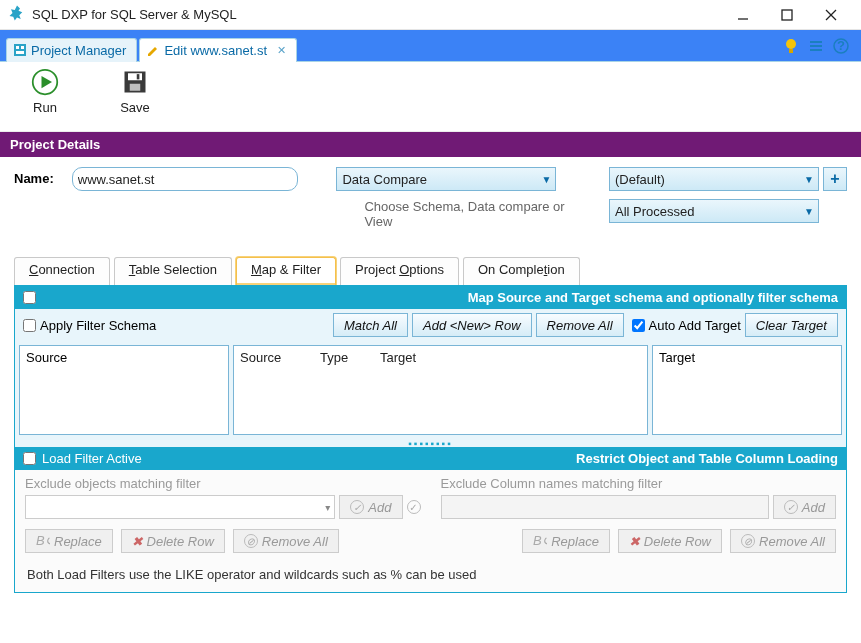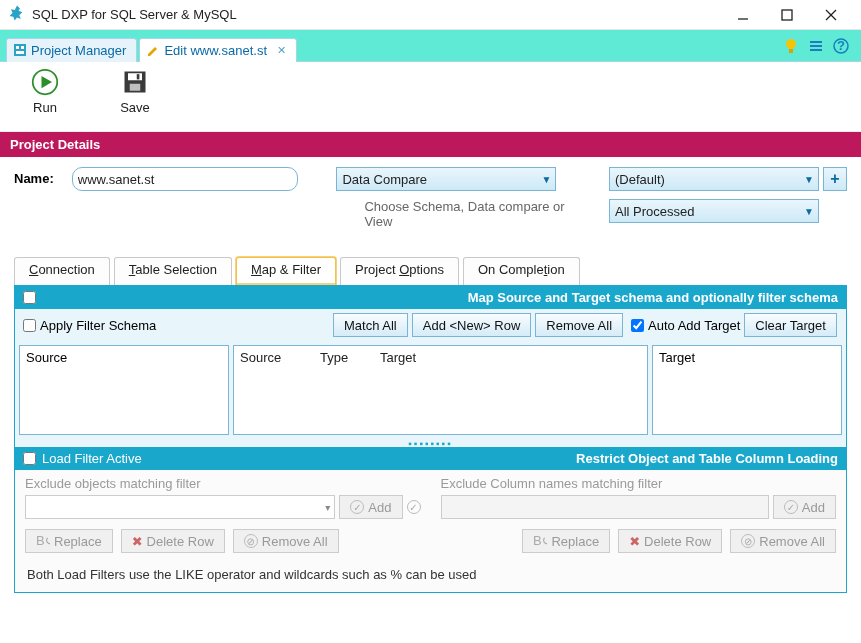--- a/index.html
+++ b/index.html
@@ -4,53 +4,53 @@
 <style>
   * { box-sizing: border-box; margin: 0; padding: 0; font-family: "Segoe UI", Tahoma, sans-serif; font-size: 13px; }
   body { background: #fff; width: 861px; height: 643px; overflow: hidden; display: flex; flex-direction: column; }
   
   .titlebar { height: 30px; display: flex; align-items: center; padding: 0 8px; background: #fff; border-bottom: 1px solid #e5e5e5; }
   .titlebar .title { margin-left: 6px; font-size: 13px; color: #222; }
   .winbtns { margin-left: auto; display: flex; }
   .winbtn { width: 44px; height: 28px; display: flex; align-items: center; justify-content: center; color: #222; font-size: 13px; }
   .app-icon svg { width: 18px; height: 18px; }
   
-  .tabrow { height: 32px; display: flex; align-items: center; padding: 0 6px; background: #5eead4; border-bottom: 1px solid #a8d4e6; }
+  .tabrow { height: 32px; display: flex; align-items: center; padding: 0 6px; background: #3b82f6; border-bottom: 1px solid #a8d4e6; }
   .toptab { height: 24px; padding: 0 10px 0 6px; display: flex; align-items: center; gap: 4px; border: 1px solid #a8d4e6; border-bottom: none; background: #fff; color: #0a6aa6; margin-right: 2px; position: relative; top: 4px; border-radius: 3px 3px 0 0;}
   .toptab.inactive { background: #e6f3fa; }
   .toptab .x { margin-left: 6px; color: #5aa3c9; font-size: 11px; }
   .rowicons { margin-left: auto; display: flex; gap: 9px; align-items: center; padding-right: 6px;}
   .rowicons span { display:inline-flex; }
   
   .toolbar { height: 70px; display: flex; align-items: flex-start; gap: 40px; padding: 6px 20px; border-bottom: 1px solid #ececec;}
   .toolbtn { display: flex; flex-direction: column; align-items: center; gap: 4px; width: 50px; color: #222; }
   .toolbtn svg { width: 28px; height: 28px; }
   
-  .secthdr { background: #be185d; color: #fff; padding: 5px 10px; font-weight: bold; }
+  .secthdr { background: #701a75; color: #fff; padding: 5px 10px; font-weight: bold; }
   
   .formrow { display: flex; align-items: flex-start; gap: 18px; padding: 10px 14px 10px 14px; }
   .formrow label { font-weight: bold; padding-top: 4px; }
   .textinput, .combo {
     height: 24px; border: 1px solid #7ab5d6; padding: 2px 5px; background: #fff; color: #222;
   }
   .combo { background: linear-gradient(#eaf6fc,#cde9f6); display: flex; align-items: center; position: relative; }
   .combo .caret { position: absolute; right: 4px; color: #0a6aa6; font-size: 10px; }
   .iconbtn { width: 24px; height: 24px; border: 1px solid #7ab5d6; background: linear-gradient(#eaf6fc,#cde9f6); display:flex;align-items:center;justify-content:center;color:#0a6aa6;font-weight:bold;font-size:16px;}
   .hint { color: #666; font-size: 13px; margin-top: 4px; margin-left: 28px; }
   
   .innertabs { display: flex; padding: 18px 14px 0 14px; gap: 4px; }
   .intab { height: 28px; padding: 4px 14px; border: 1px solid #c9c9c9; border-bottom:none; background:#fdfdfd; color:#222; border-radius: 3px 3px 0 0;}
   .intab u { text-decoration: underline; }
   .intab.active { border-color: #f5c04b; background:#fff; box-shadow: 0 -2px 0 #f7d27a inset, 0 0 0 1px #f7d27a; }
   .tabpanel { margin: 0 14px 12px 14px; border: 1px solid #19a7cc; display:flex; flex-direction:column; gap:0; }
   .panehdr { background:#19a7cc; color:#fff; display:flex; align-items:center; padding:4px 8px; }
   .panehdr input[type=checkbox]{margin-right:6px;}
   .panehdr .right { margin-left:auto; font-weight:bold; }
   .row3 { display:flex; gap:4px; padding:4px 4px; background:#e8f5fb; align-items:center;}
-  .btn { height: 24px; padding: 2px 10px; border:1px solid #7ab5d6; background:linear-gradient(#f8fcff,#d5ecf7); display:inline-flex;align-items:center;gap:4px;color:#111; white-space:nowrap;}
+  .btn { height: 24px; padding: 2px 10px; border:1px solid #7ab5d6; background:linear-gradient(#f8fcff,#d5ecf7); display:inline-flex;align-items:center;gap:4px;color:#111; white-space:nowrap;font-style:italic;}
   .btn.disabled { color:#999; border-color:#ccc; background:#f0f0f0;}
   .panebody { display:flex; gap:4px; padding:4px; background:#e8f5fb; }
   .listbox { flex:1; min-height:90px; border:1px solid #7ab5d6; background:#fff; padding:4px 6px; display:flex;flex-direction:column;}
   .listcols { display:flex; gap:10px; color:#222; margin-bottom:2px;}
   .splitter { height:8px; background:#e8f5fb; display:flex;align-items:center;justify-content:center; color:#19a7cc; font-size:10px; letter-spacing:2px;}
   .filtergrid { display:flex; gap:20px; padding:6px 10px 4px 10px; background:#fbfbfb; }
   .filtercol { flex:1; display:flex; flex-direction:column; gap:4px;}
   .filtercol .lbl { color:#9a9a9a; }
   .filterinput { height:24px; border:1px solid #ccc; background:#f4f4f4; flex:1; padding:2px 5px;}
   .inline { display:flex; gap:4px; align-items:center;}

